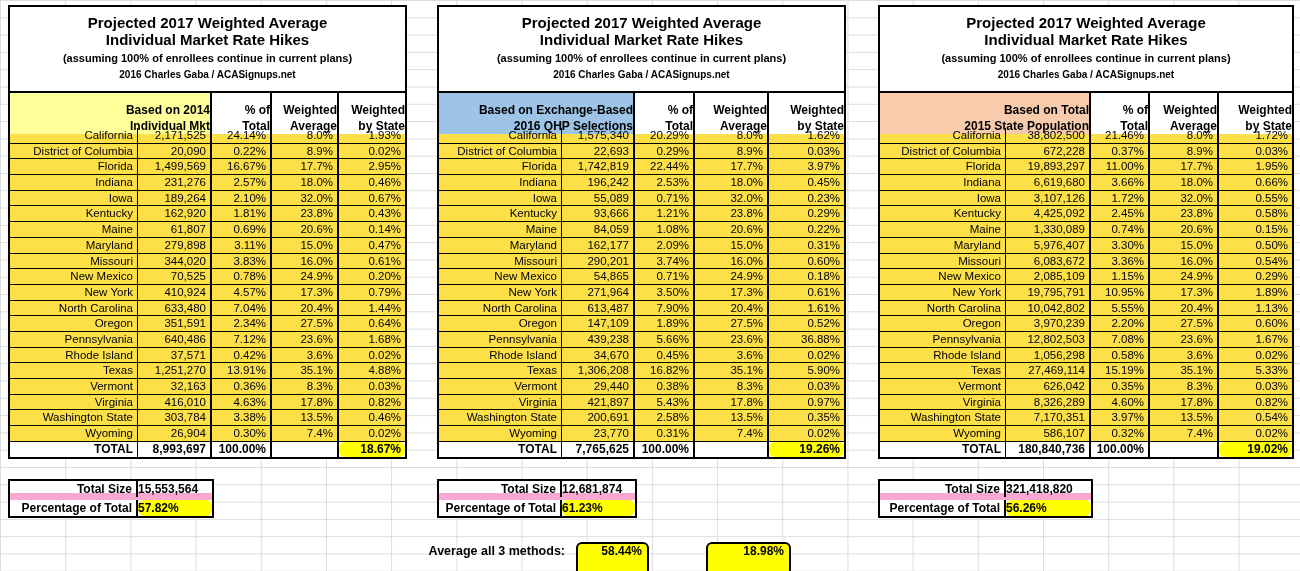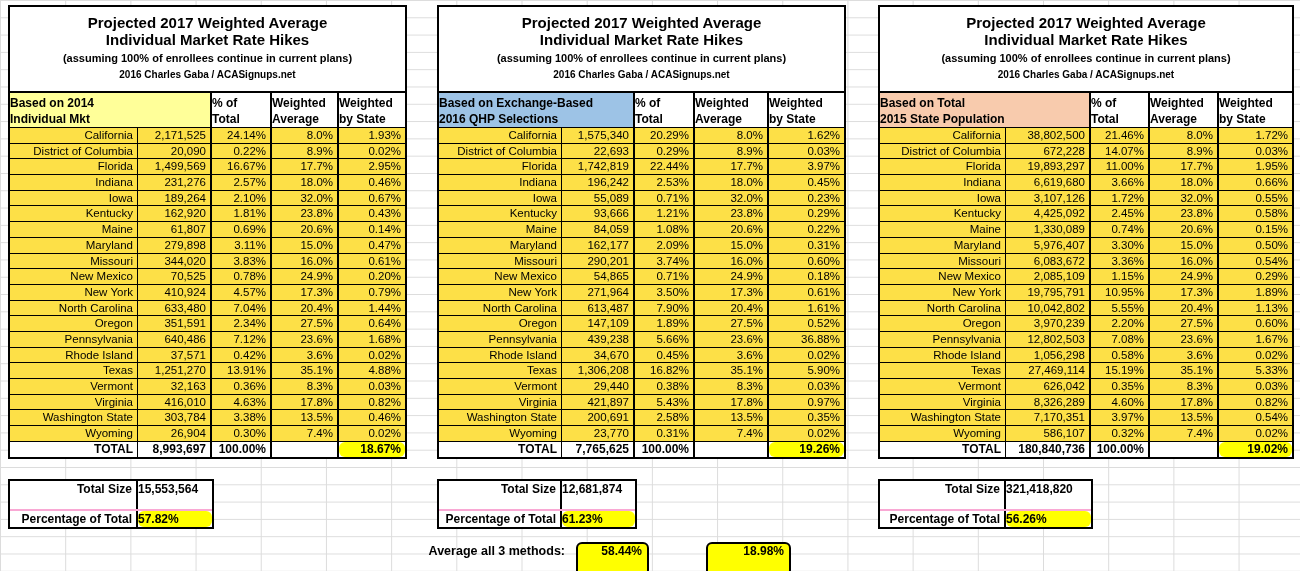--- a/index.html
+++ b/index.html
@@ -17,22 +17,22 @@
   }
   .title-block { height:86px; border-bottom:2px solid #000; text-align:center; padding-top:7px; background:#fff; }
   .t1 { font-size:15px; font-weight:bold; line-height:17px; }
   .t2 { font-size:11px; font-weight:bold; line-height:13px; margin-top:4px; }
   .t3 { font-size:10px; font-weight:bold; line-height:19px; }
   .colhead {
     display:grid; height:35px; border-bottom:1px solid #000;
     grid-template-columns: calc(var(--c1) + var(--c2)) var(--c3) var(--c4) var(--c5);
   }
   .ch {
-    font-size:12px; font-weight:bold; text-align:left; line-height:15.5px;
-    padding-top:3px; white-space:pre-line; border-right:2px solid #000; background:#fff;
+    font-size:12px; font-weight:bold; text-align:right; line-height:15.5px;
+    padding-top:10px; white-space:pre-line; border-right:2px solid #000; background:#fff;
   }
   .ch.last { border-right:none; }
   .rows { display:block; }
   .tr {
     display:grid; grid-template-columns: var(--c1) var(--c2) var(--c3) var(--c4) var(--c5);
     height:15.7px; border-bottom:1px solid #000; background:#fde047;
   }
   .td {
     font-size:11.5px; text-align:right; padding-right:4px; line-height:14.2px;
     border-right:2px solid #000; overflow:hidden; white-space:nowrap;
@@ -41,21 +41,21 @@
   .td.last { border-right:none; }
   .total-row {
     display:grid; grid-template-columns: var(--c1) var(--c2) var(--c3) var(--c4) var(--c5);
     height:15px; background:#fff;
   }
   .total-row .td { font-weight:bold; font-size:12px; line-height:14.5px; }
   .hl { background:var(--highlight,#FFFF00);border-radius:6px; }
   .mini {
     position:absolute; top:479px; background:#fff; border:2px solid #000;
   }
-  .mrow { display:grid; grid-template-columns: var(--m1) var(--m2); height:30px; border-bottom:2px solid #f9a8d4; }
+  .mrow { display:grid; grid-template-columns: var(--m1) var(--m2); height:19px; border-bottom:7px solid #f9a8d4; }
   .mrow.lastrow { border-bottom:none; height:16px; }
   .ml { font-size:12px; font-weight:bold; text-align:right; padding-right:4px; line-height:16px; border-right:2px solid #000; }
   .mv { font-size:12px; font-weight:bold; text-align:left; padding-right:20px; line-height:16px; }
   .avg-row { position:absolute; top:542px; left:8px; width:800px; height:19px; }
   .avg-label { position:absolute; left:0; top:0; width:557px; text-align:right; font-size:12.5px; font-weight:bold; line-height:19px; }
   .avg-box {
     position:absolute; top:0; height:34px; border:2px solid #000;
     font-size:12px; font-weight:bold; text-align:right; padding-right:5px; line-height:15px;margin-left:8px;
   }
 </style>
@@ -421,21 +421,21 @@
         <div class="tr">
           <div class="td state">California</div>
           <div class="td">38,802,500</div>
           <div class="td">21.46%</div>
           <div class="td">8.0%</div>
           <div class="td last">1.72%</div>
         </div>
         <div class="tr">
           <div class="td state">District of Columbia</div>
           <div class="td">672,228</div>
-          <div class="td">14.07%</div>
+          <div class="td">0.37%</div>
           <div class="td">8.9%</div>
           <div class="td last">0.03%</div>
         </div>
         <div class="tr">
           <div class="td state">Florida</div>
           <div class="td">19,893,297</div>
           <div class="td">11.00%</div>
           <div class="td">17.7%</div>
           <div class="td last">1.95%</div>
         </div>

